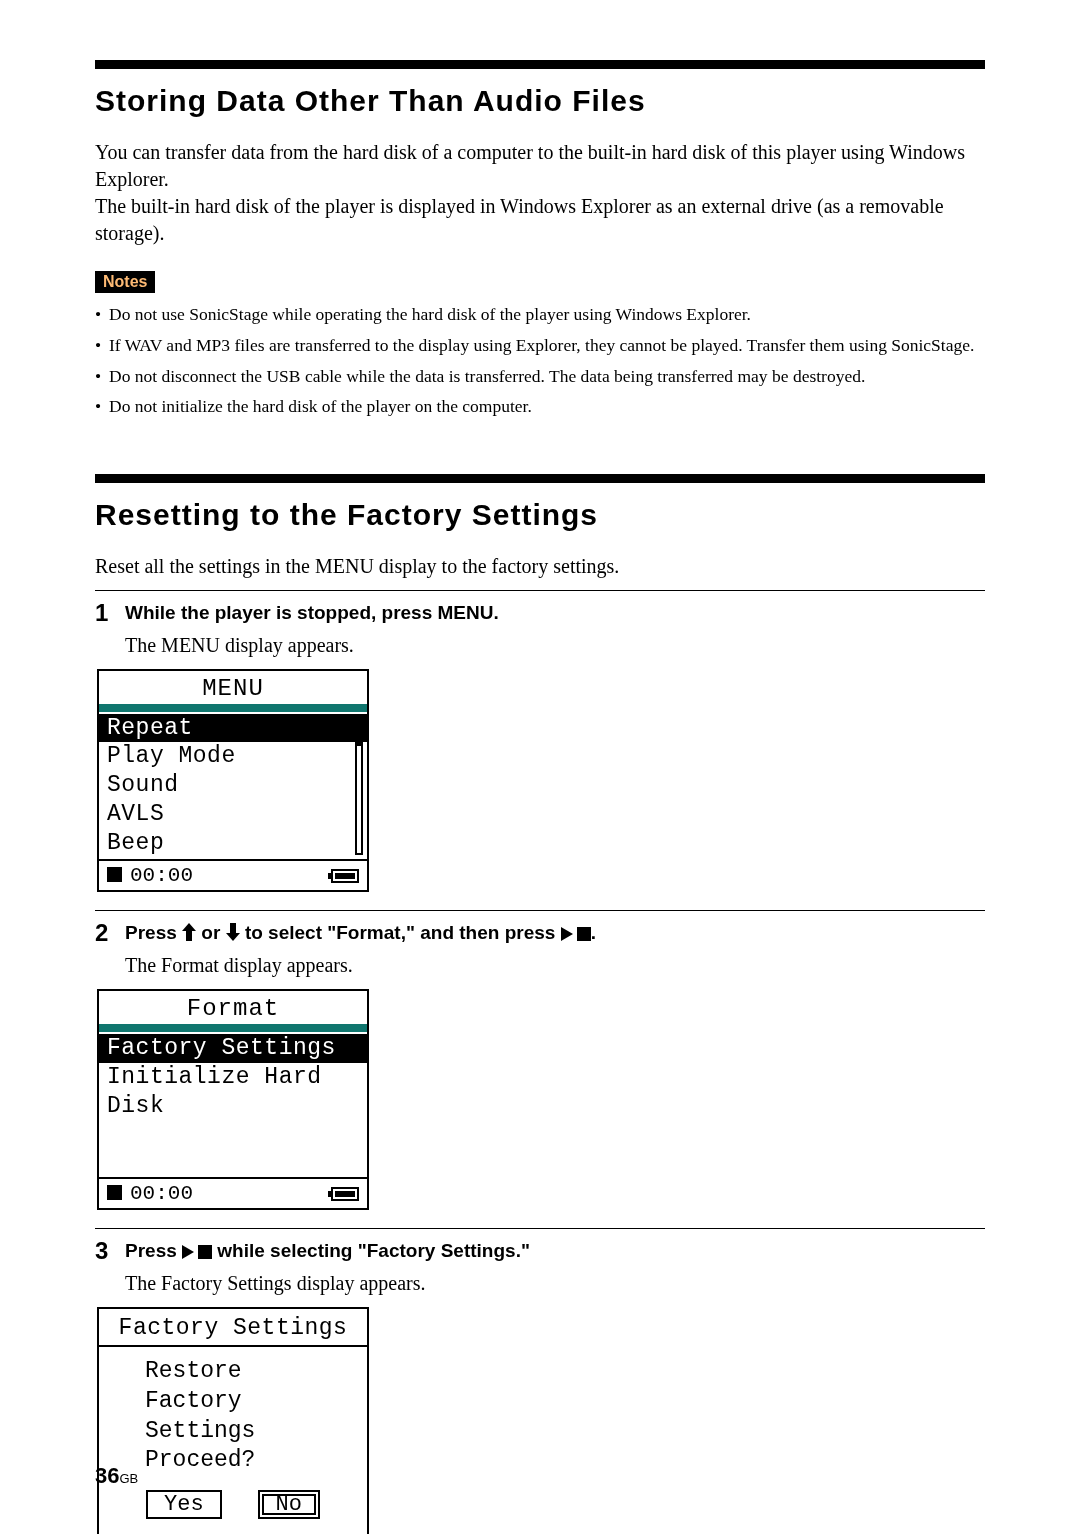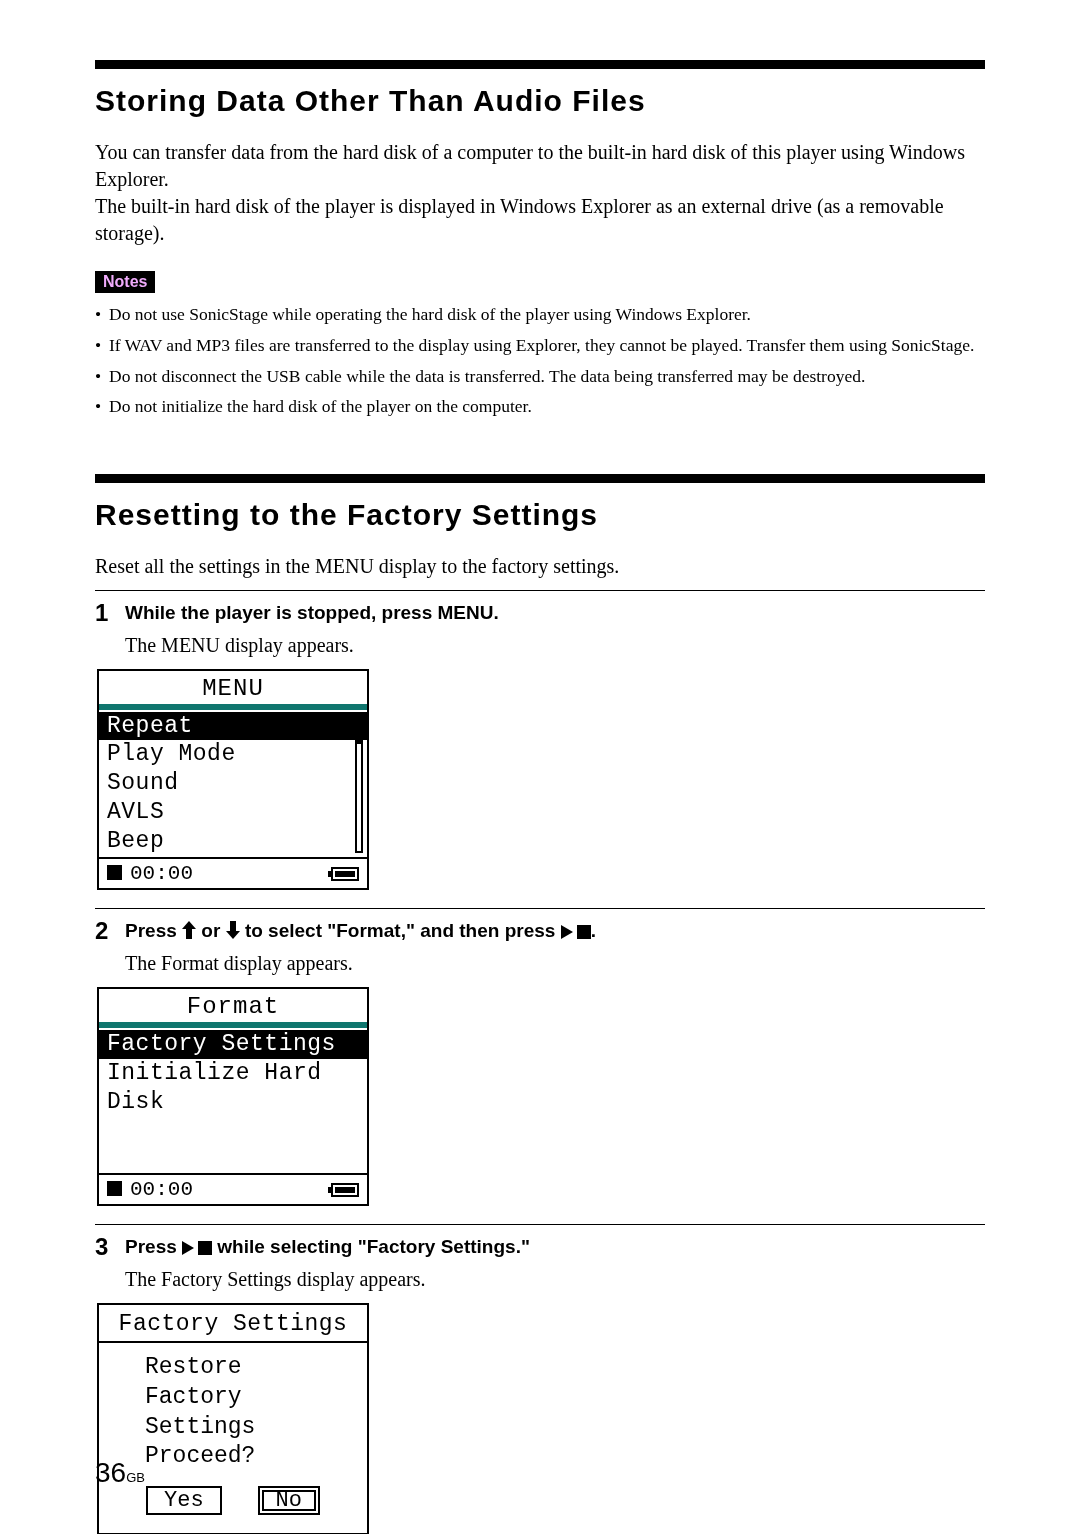--- a/index.html
+++ b/index.html
@@ -35,21 +35,21 @@
     margin-bottom: 20px;
   }
   .body-text {
     font-size: 20px;
     line-height: 1.35;
     margin-bottom: 10px;
   }
   .notes-badge {
     display: inline-block;
     background: #000;
-    color: #f0abfc;
+    color: #fdba74;
     font-family: Arial, Helvetica, sans-serif;
     font-weight: 700;
     font-size: 16px;
     padding: 2px 8px;
     margin-top: 14px;
     margin-bottom: 10px;
   }
   .notes-list {
     list-style: none;
   }
@@ -105,21 +105,21 @@
     border: 2px solid #000;
     width: 272px;
     font-family: "Lucida Console","Courier New",monospace;
     margin-bottom: 8px;
     margin-left: -28px;
   }
   .lcd-header {
     text-align: center;
     font-size: 24px;
     padding: 4px 0 2px 0;
-    border-bottom: 6px solid #0f766e;
+    border-bottom: 8px solid #0f766e;
     letter-spacing: 1px;
   }
   .lcd-body {
     position: relative;
   }
   .lcd-list {
     padding: 2px 0;
   }
   .lcd-row {
     font-size: 23px;
@@ -190,21 +190,21 @@
     content:""; position:absolute; inset:2px; border:2px solid #000;
   }
 
   .page-num {
     position: absolute;
     bottom: 45px;
     left: 95px;
     font-family: Arial, Helvetica, sans-serif;
     font-size: 18px;
   }
-  .page-num b { font-size: 28px; font-weight:400; }
+  .page-num b { font-size: 22px; font-weight:700; }
 </style>
 </head>
 <body>
 
 <div class="columns">
   <div class="col">
     <div class="bar"></div>
     <h2>Storing Data Other Than Audio Files</h2>
     <p class="body-text" style="white-space:pre-line;">You can transfer data from the hard disk of a computer to the built-in hard disk of this player using Windows Explorer.
 The built-in hard disk of the player is displayed in Windows Explorer as an external drive (as a removable storage).</p>

